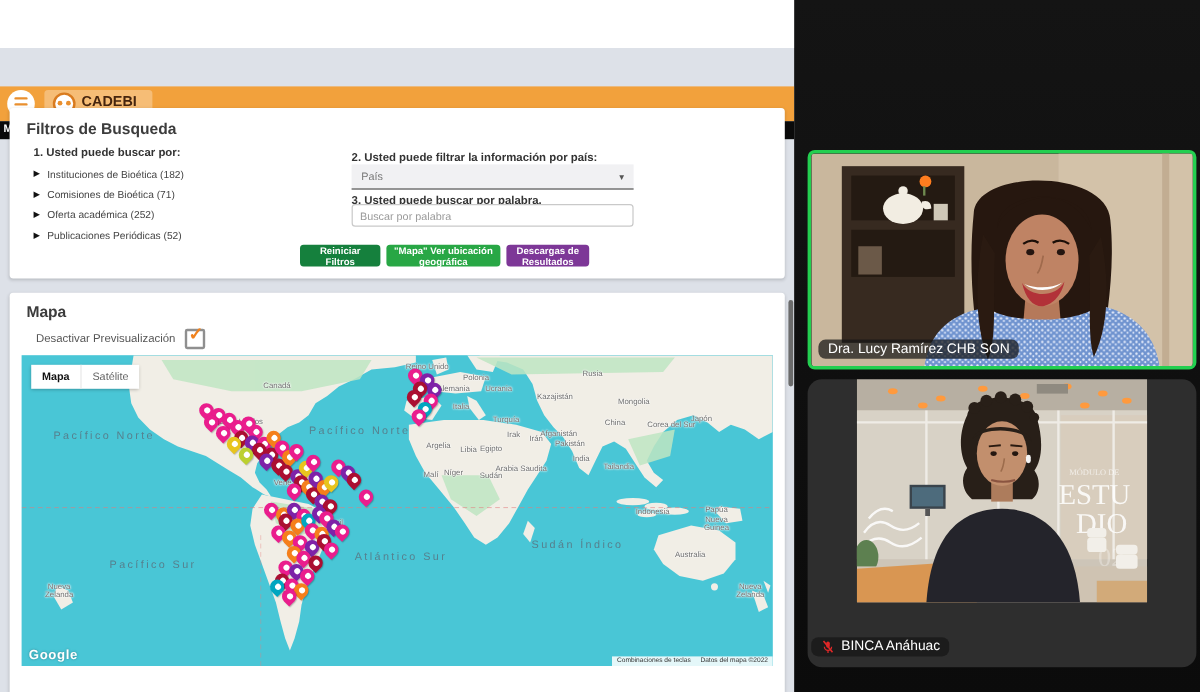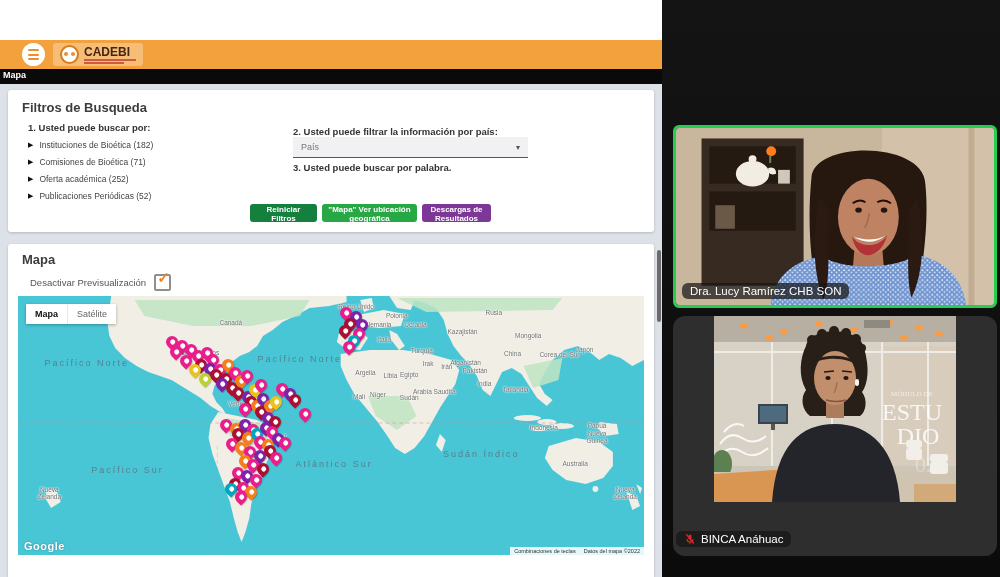--- a/index.html
+++ b/index.html
@@ -1,21 +1,21 @@
 <!DOCTYPE html>
 <html><head>
 <meta charset="utf-8">
 <style>
   html,body{margin:0;padding:0;background:#000;}
   .stage{position:relative;width:1000px;height:577px;overflow:hidden;background:#0d0d0d;
          font-family:"Liberation Sans",sans-serif;}
   
   .share{position:absolute;left:0;top:0;width:662px;height:577px;background:#dde1e8;overflow:hidden;}
   .topstrip{height:40px;background:#ffffff;}
-  .appbar{height:29px;background:#f2a13c;display:flex;align-items:center;padding:0 22px;}
+  .appbar{height:29px;background:#f2a13c;display:flex;align-items:center;padding:0 6px;margin-top:32px;}
   .menu-btn{width:23px;height:23px;border-radius:50%;background:#fff;display:flex;flex-direction:column;
             justify-content:center;align-items:center;gap:2.5px;flex:0 0 auto;cursor:pointer;}
   .menu-btn i{display:block;width:11px;height:2px;background:#e98f2e;border-radius:1px;}
   .logo{display:flex;align-items:center;gap:5px;background:rgba(255,255,255,.30);padding:2px 7px;
         border-radius:3px;margin-left:8px;}
   .logo-circle{width:15px;height:15px;border-radius:50%;background:#fff;border:2px solid #d97b1f;
                position:relative;}
   .logo-circle i{position:absolute;top:5px;width:4px;height:4px;border-radius:50%;background:#e98f2e;}
   .logo-circle i.l{left:2px}.logo-circle i.r{right:2px}
   .logo-texts{display:flex;flex-direction:column;gap:1px;}
@@ -139,20 +139,21 @@
             <span class="tri">▶</span>
             <span class="f-lab">Publicaciones Periódicas (52)</span>
           </div>
         </div>
       <div class="sec-label s2">2. Usted puede filtrar la información por país:</div>
       <div class="country-select">
         <span class="val">País</span>
         <span class="caret">▾</span>
       </div>
       <div class="sec-label s3">3. Usted puede buscar por palabra.</div>
+      <input class="word-input" placeholder="Buscar por palabra" style="">
       <button class="btn btn-reset">Reiniciar Filtros</button>
       <button class="btn btn-map">"Mapa" Ver ubicación geográfica</button>
       <button class="btn btn-dl">Descargas de Resultados</button>
     </div>
 
     <div class="map-card">
       <div class="m-title">Mapa</div>
       <div class="toggle-row">
         <span class="t-lab">Desactivar Previsualización</span>
         <span class="checkbox">

